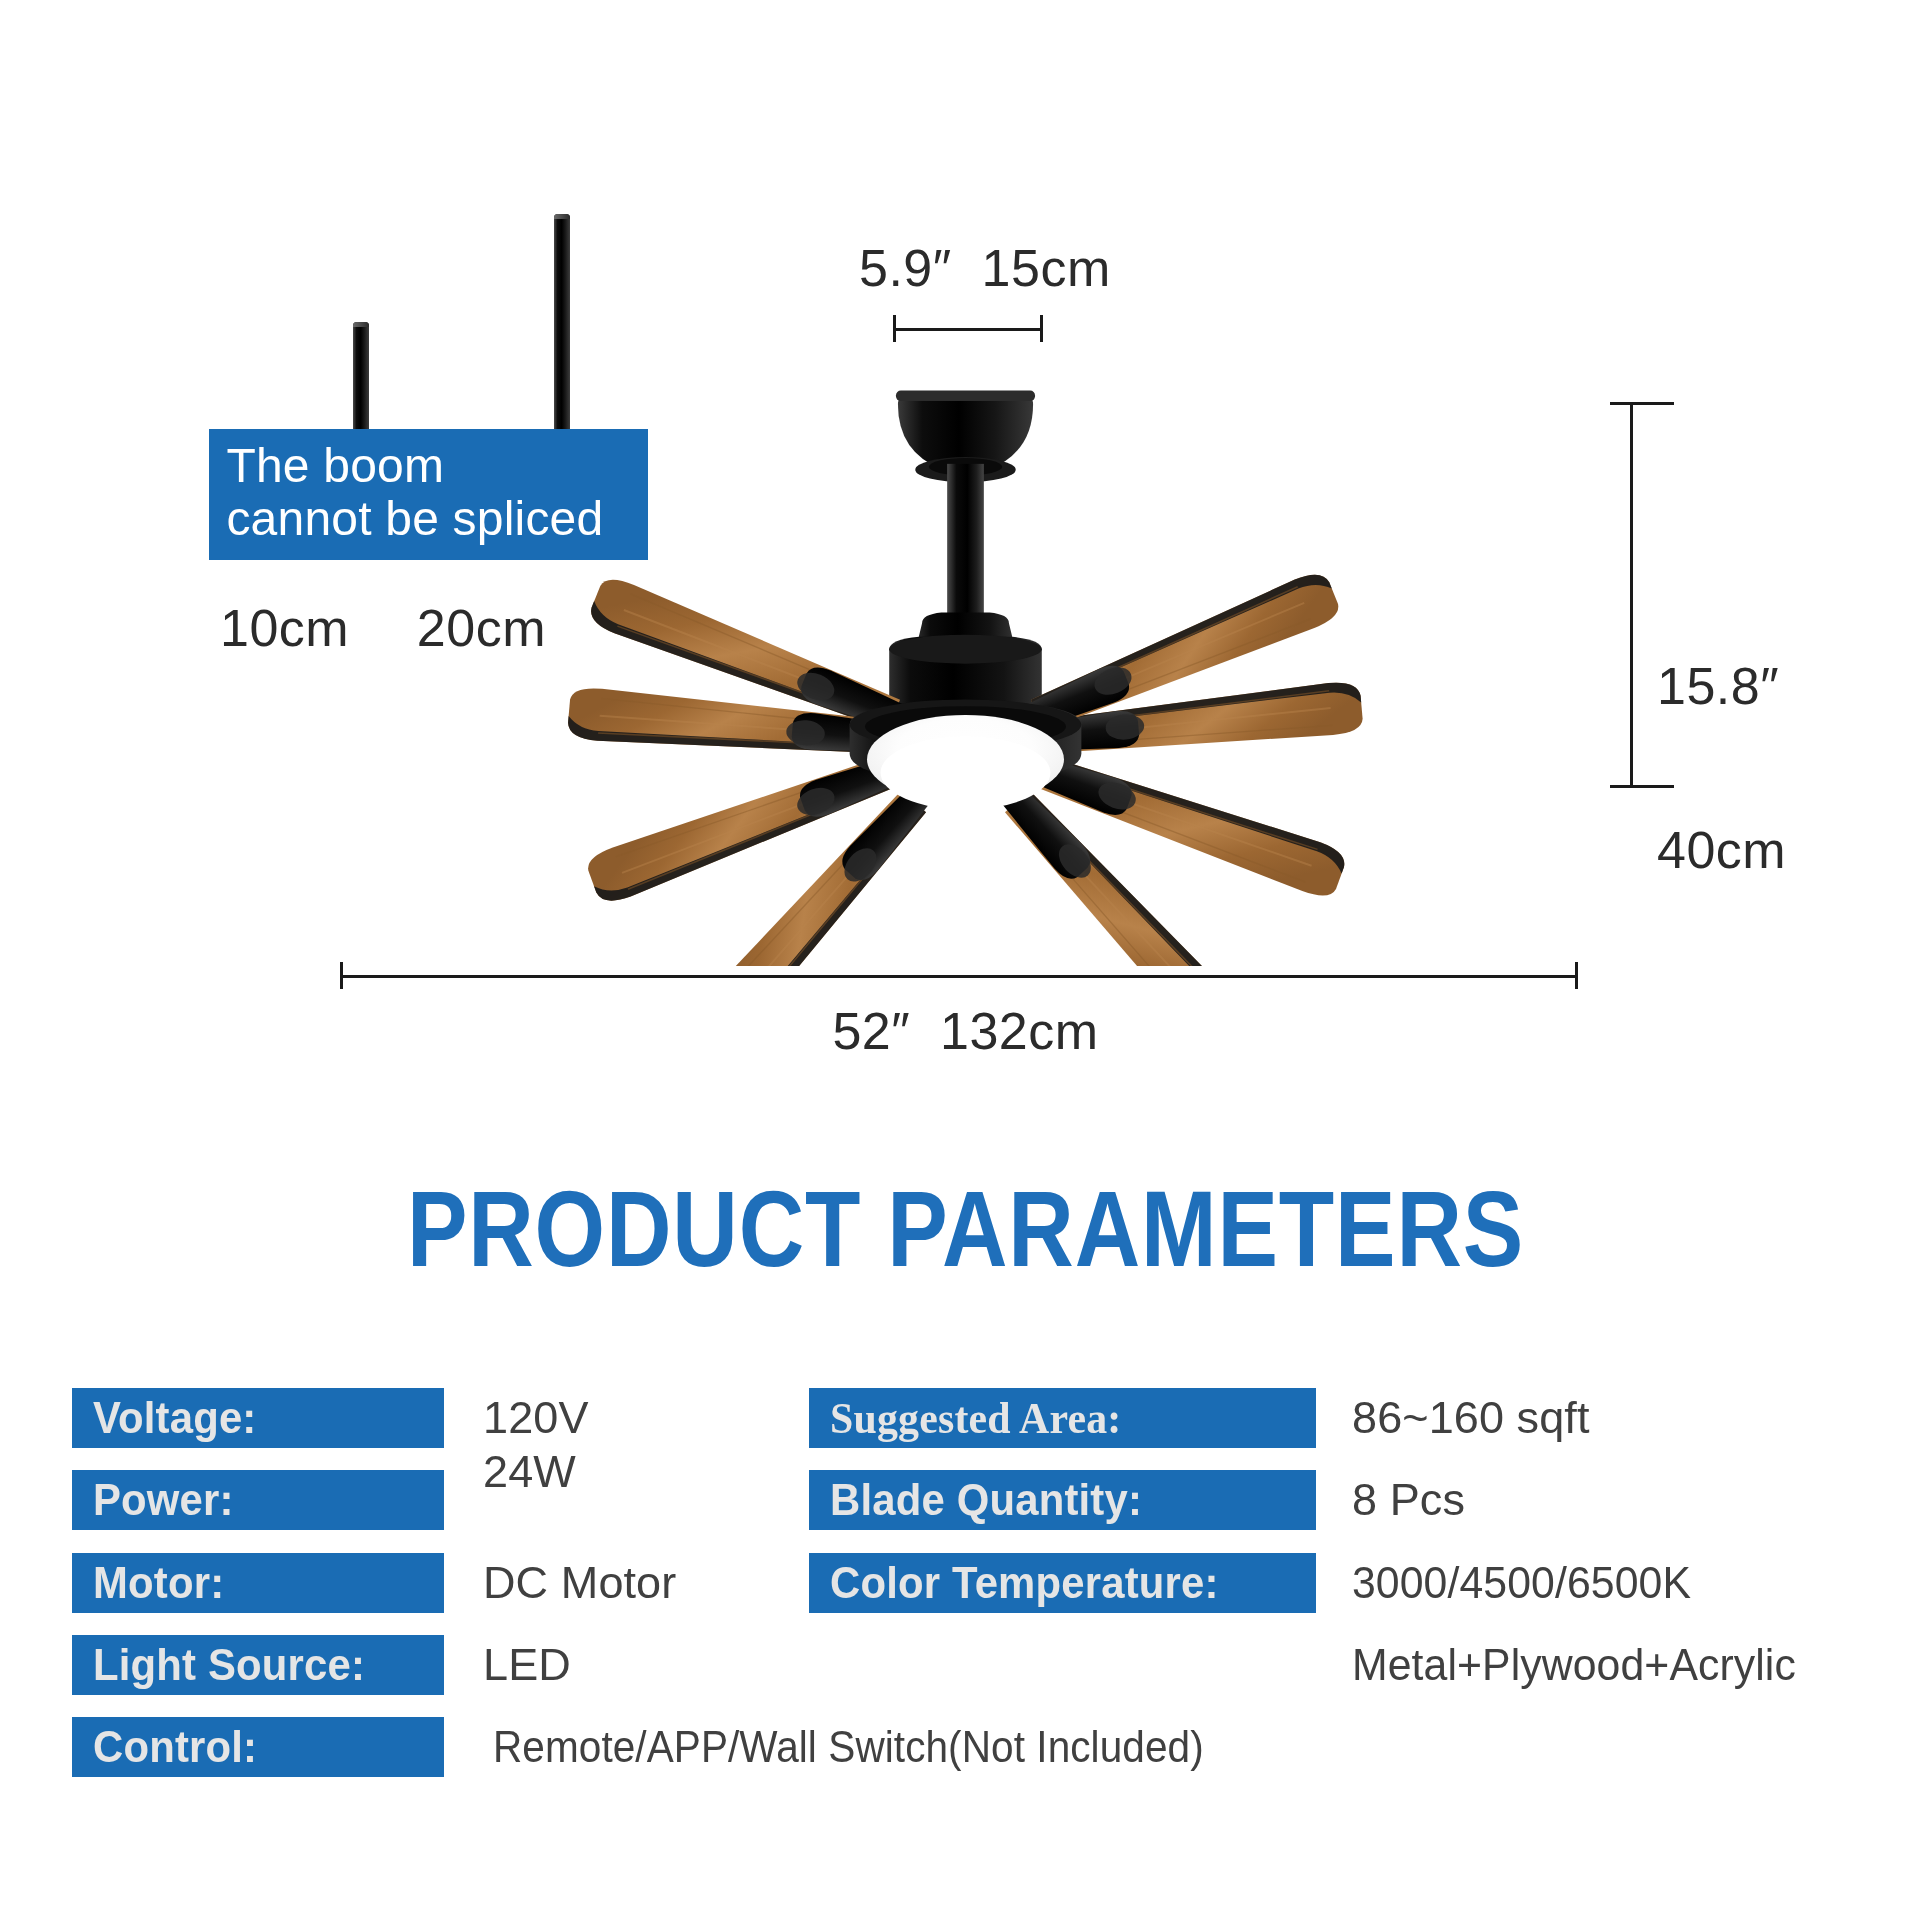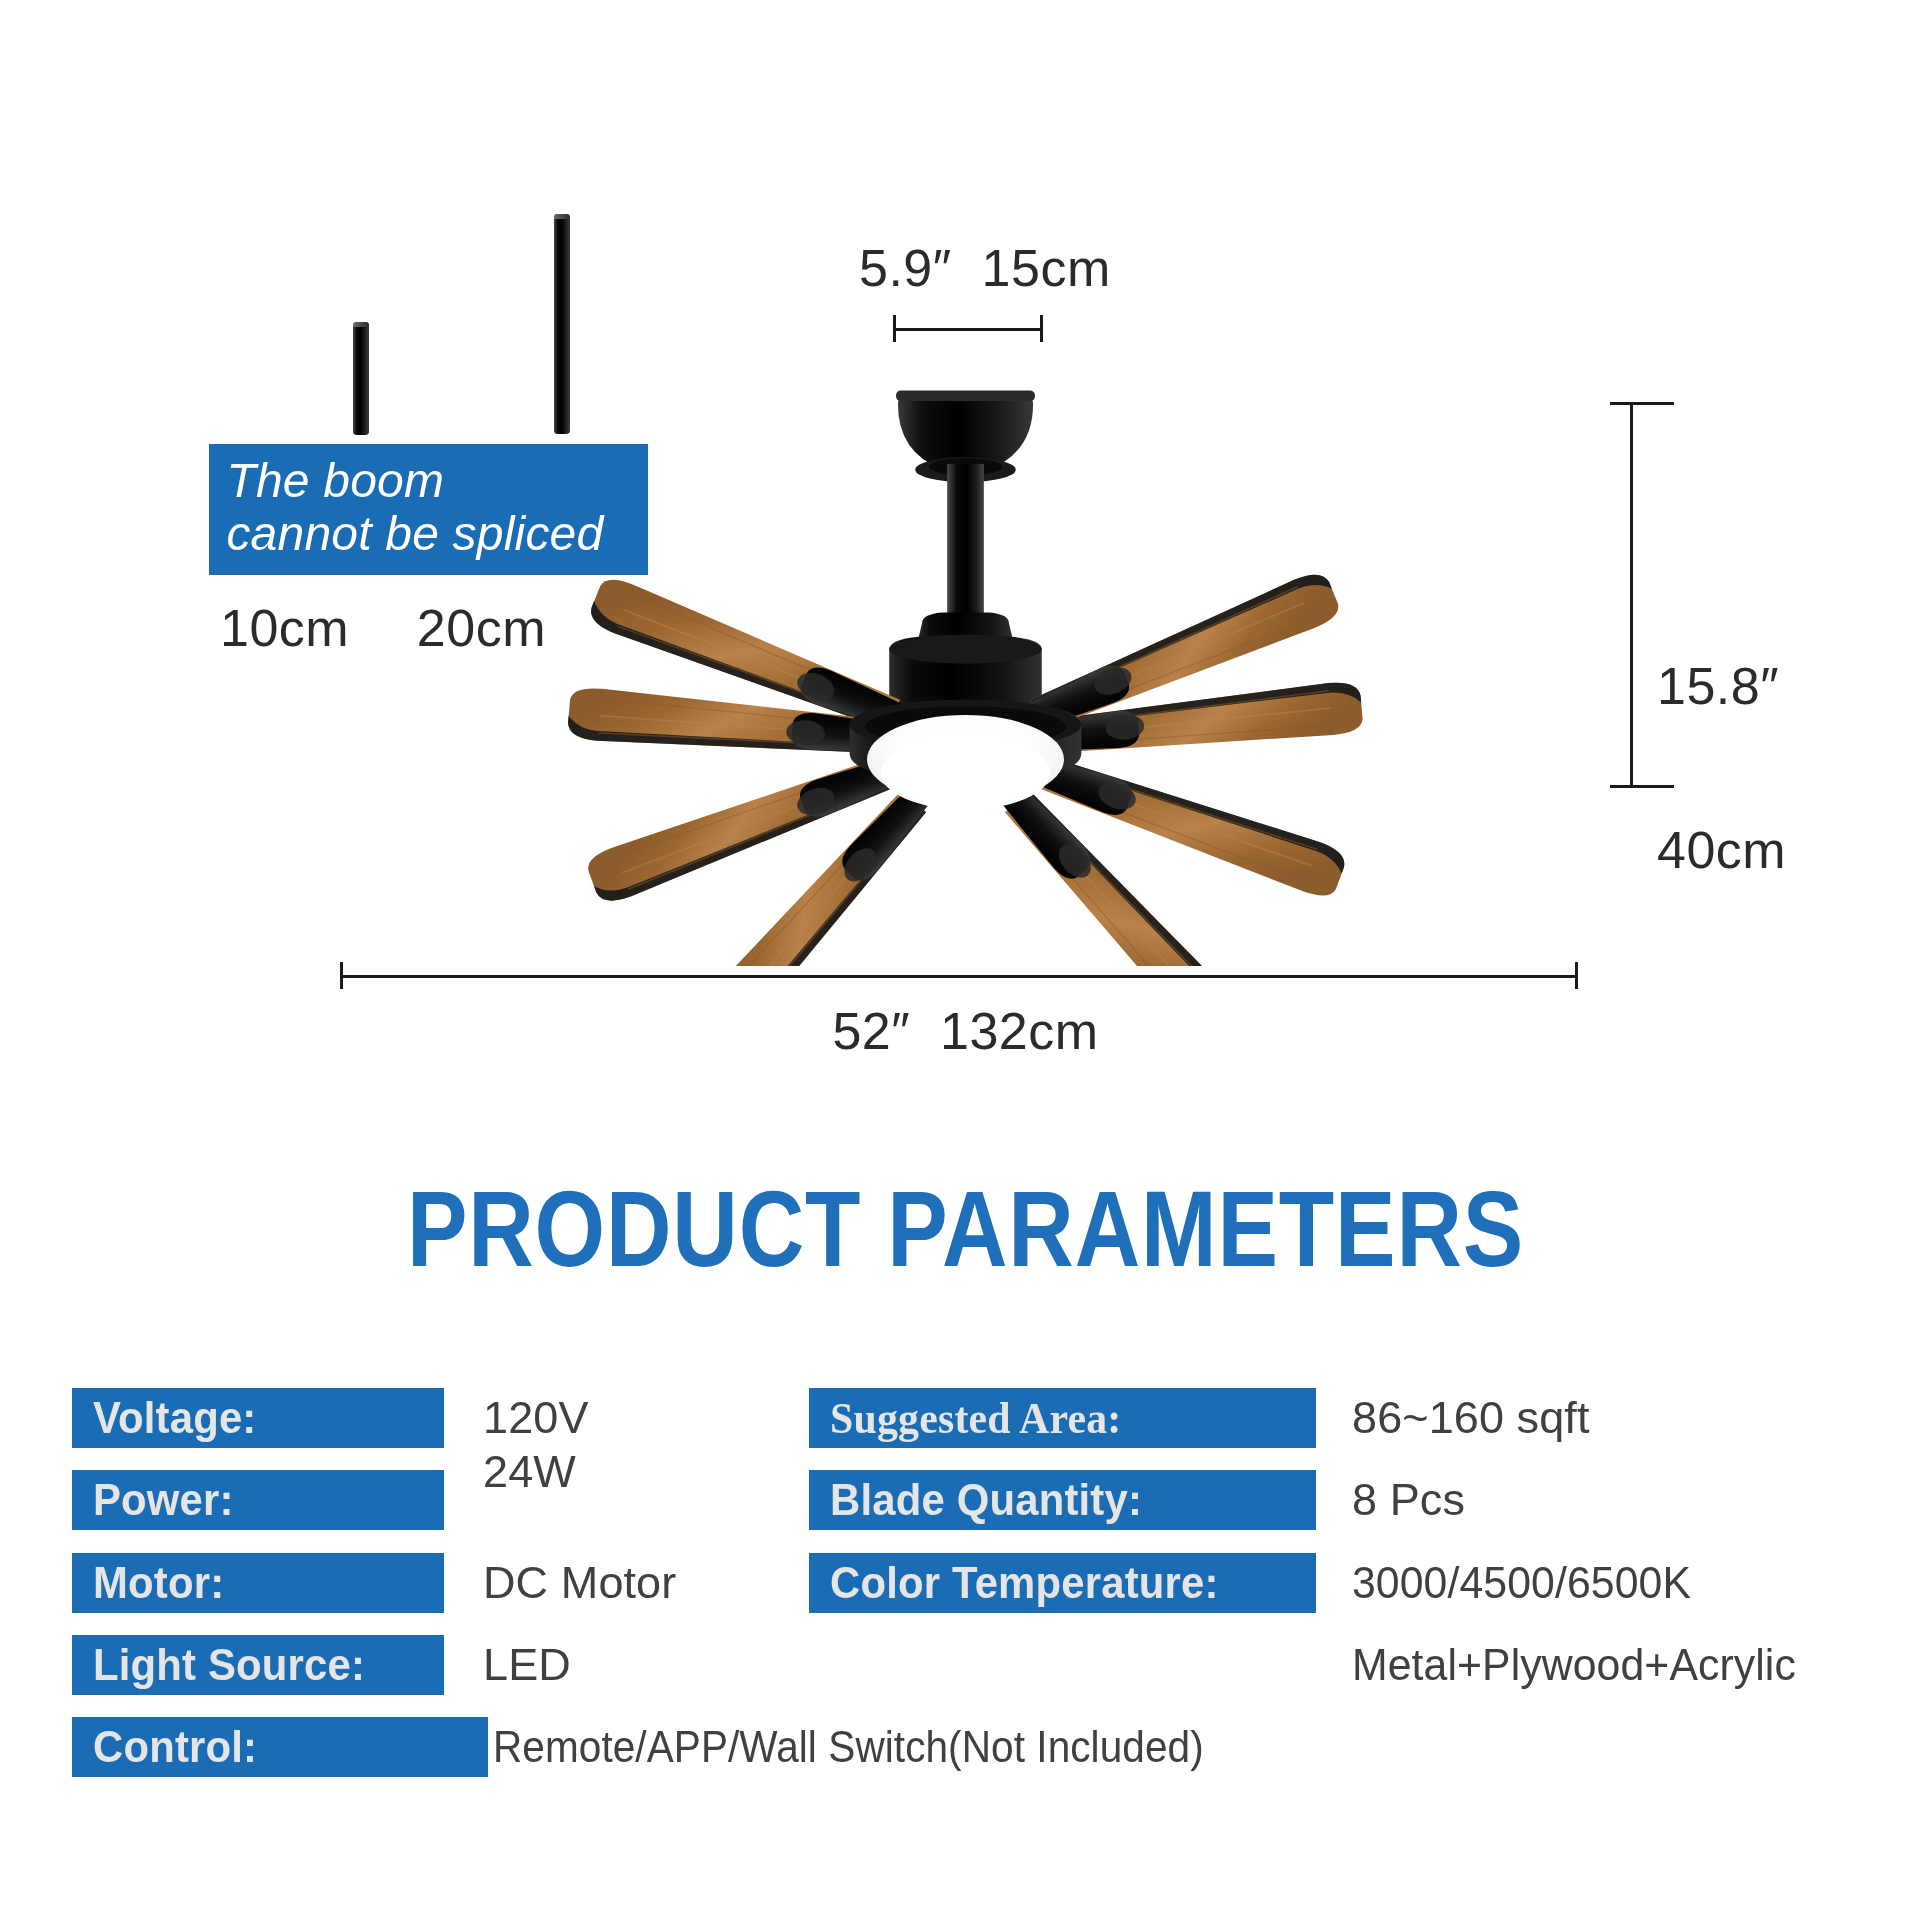--- a/index.html
+++ b/index.html
@@ -117,21 +117,21 @@
     <div>10cm</div>
   </div>
   <div class="rod" style="left:353px;top:322px;width:16.4px;height:113px;"></div>
 
   <div class="abs dimtext two" style="left:415px;top:328px;text-align:right;width:131px;">
     <div>7.8″</div>
     <div>20cm</div>
   </div>
   <div class="rod" style="left:554px;top:214px;width:16.4px;height:220px;"></div>
 
-  <div class="callout" style="left:209px;top:444px;width:406px;font-style:italic;">The boom
+  <div class="callout" style="left:209px;top:429px;width:406px;">The boom
 cannot be spliced</div>
 
   <div class="abs dimtext" style="left:859px;top:241px;">5.9″  15cm</div>
   <div class="hline" style="left:893px;top:328px;width:150px;"></div>
   <div class="tick-v" style="left:893px;top:315px;height:27px;"></div>
   <div class="tick-v" style="left:1040px;top:315px;height:27px;"></div>
 
   <div class="vline" style="left:1630px;top:402px;height:386px;"></div>
   <div class="tick-h" style="left:1610px;top:402px;width:64px;"></div>
   <div class="tick-h" style="left:1610px;top:785px;width:64px;"></div>
@@ -342,21 +342,21 @@
     <span>Color Temperature:</span>
   </div>
   <div class="spec-value squeeze" style="left:1352px;top:1553px;">
     <span>3000/4500/6500K</span>
   </div>
 
   <div class="spec-value squeeze" style="left:1352px;top:1635px;">
     <span>Metal+Plywood+Acrylic</span>
   </div>
 
-  <div class="spec-label" style="left:72px;top:1717px;width:416px;">
+  <div class="spec-label" style="left:72px;top:1717px;width:372px;">
     <span>Control:</span>
   </div>
   <div class="spec-value narrow" style="left:493px;top:1717px;">
     <span>Remote/APP/Wall Switch(Not Included)</span>
   </div>
 
 </div>
 
 
 </body></html>

